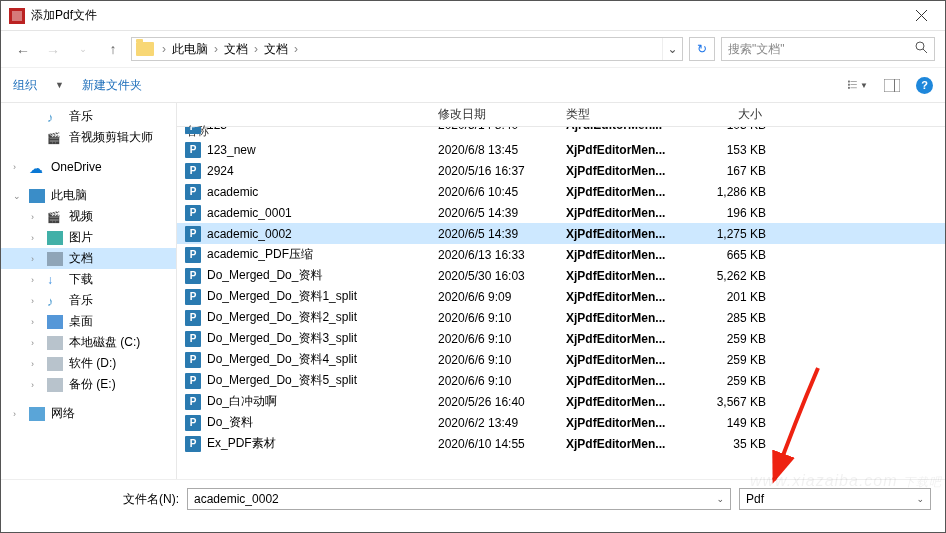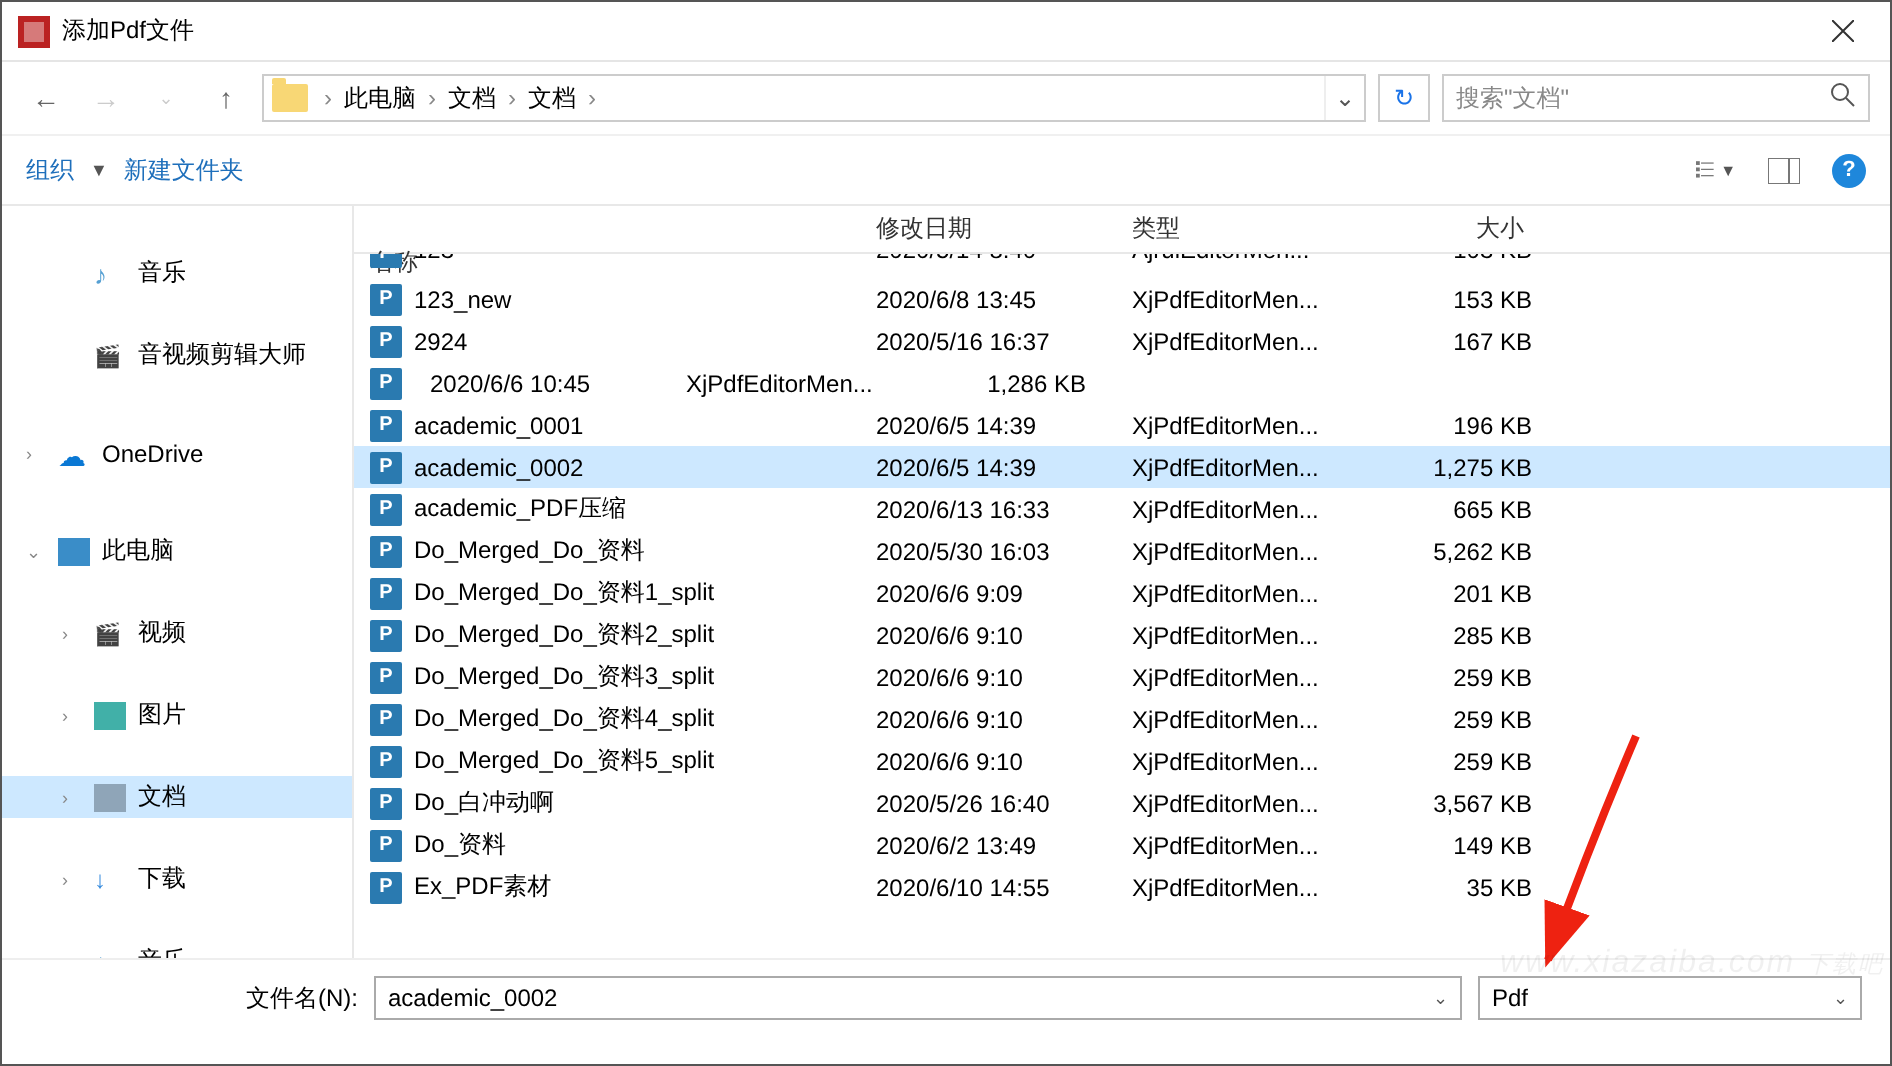--- a/index.html
+++ b/index.html
@@ -15,28 +15,28 @@
 .nav-btn.disabled { color: #ccc; }
 .crumb-bar { flex: 1; display: flex; align-items: center; border: 1px solid #ccc; height: 24px; padding: 0 0 0 4px; }
 .crumb-bar .folder-ico { width: 18px; height: 14px; background: #f8d775; border-radius: 1px; margin-right: 4px; position: relative; }
 .crumb-bar .folder-ico::before { content:""; position:absolute; top:-3px; left:0; width:7px; height:3px; background:#f8d775; border-radius:1px 1px 0 0;}
 .crumb { padding: 0 2px; }
 .crumb-chev { color: #888; padding: 0 4px; }
 .crumb-dd { margin-left: auto; border-left: 1px solid #eee; width: 20px; height: 100%; display:flex; align-items:center; justify-content:center; color:#555; }
 .refresh { border: 1px solid #ccc; width: 26px; height: 24px; display:flex; align-items:center; justify-content:center; color:#1a73e8;}
 .searchbox { border: 1px solid #ccc; height: 24px; width: 214px; display: flex; align-items: center; padding: 0 6px; color: #888; }
 .searchbox .mag { margin-left: auto; color: #555; }
-.toolbar { height: 36px; display: flex; align-items: center; padding: 0 12px; gap: 8px; border-top: 1px solid #f0f0f0; border-bottom: 1px solid #e8e8e8; }
+.toolbar { height: 36px; display: flex; align-items: center; padding: 0 12px; gap: 18px; border-top: 1px solid #f0f0f0; border-bottom: 1px solid #e8e8e8; }
 .toolbar .lbl { color: #1e6fbb; }
 .toolbar-right { margin-left: auto; display: flex; gap: 14px; align-items: center; }
 .tb-ico { width: 20px; height: 16px; display:flex; align-items:center; justify-content:center; color:#555; gap:2px;}
 .help-ico { width: 17px; height: 17px; border-radius: 50%; background: #1e87db; color: #fff; display:flex; align-items:center; justify-content:center; font-size:11px; font-weight:bold;}
 .body { flex: 1; display: flex; overflow: hidden; }
 .sidebar { width: 176px; border-right: 1px solid #e8e8e8; overflow-y: auto; padding: 3px 0; }
-.tree-item { display: flex; align-items: center; height: 21px; padding-left: 12px; gap: 6px; margin-top: 20px; }
+.tree-item { display: flex; align-items: center; height: 21px; padding-left: 12px; gap: 6px; }
 .tree-item.sel { background: #cde8ff; }
 .tree-item .exp { width: 10px; color:#888; font-size:9px; }
 .tree-item .exp.hidden { visibility:hidden; }
 .ico { width: 16px; height: 14px; flex-shrink: 0; }
 .ico.music::before { content:"♪"; color:#56a0d3; font-size:13px;}
 .ico.video::before { content:"🎬"; font-size:11px;}
 .ico.onedrive::before { content:"☁"; color:#0a78d4; font-size:14px;}
 .ico.pc { background:#3a8dc8;}
 .ico.pic { background:#41b0a8;}
 .ico.doc { background:#8fa5b8;}
@@ -50,21 +50,21 @@
 .c-name { width: 253px; margin-top: 33px; }
 .c-date { width: 128px; }
 .c-type { width: 120px; }
 .c-size { width: 96px; text-align: right; padding-right: 12px;}
 .filelist { flex: 1; overflow-y: scroll; }
 .row { display: flex; height: 21px; align-items: center; }
 .row.sel { background: #cde8ff; }
 .row .fico { width: 16px; height: 16px; background: #2a7ab0; color: #fff; display: flex; align-items: center; justify-content: center; font-size: 10px; font-weight: bold; margin: 0 6px 0 8px; border-radius:1px;}
 .row .fname { width: 223px; white-space: nowrap; overflow: hidden; }
 .row .fdate { width: 128px; padding-left:8px;}
-.row .ftype { width: 120px; padding-left:8px; white-space: nowrap; overflow: hidden;}
+.row .ftype { width: 120px; padding-left:8px; white-space: nowrap; overflow: hidden; font-weight: bold;}
 .row .fsize { width: 88px; text-align: right; }
 .footer { padding: 8px 14px 14px 14px; border-top: 1px solid #eee; }
 .fn-row { display: flex; align-items: center; gap: 8px; margin-bottom: 8px; }
 .fn-row .label { width: 164px; text-align: right; }
 .fn-input { flex: 1; border: 1px solid #aaa; height: 22px; padding: 0 6px; display:flex; align-items:center; justify-content:space-between;}
 .fn-type { width: 192px; border: 1px solid #aaa; height: 22px; padding: 0 6px; display:flex; align-items:center; justify-content:space-between;}
 .btn-row { display: flex; justify-content: flex-end; gap: 10px; padding-right: 2px;}
 .btn { border: 1px solid #aaa; background: #e9e9e9; padding: 3px 20px; }
 .open-hl { border: 3px solid #e21; padding: 1px; }
 .arrow-svg { position: absolute; pointer-events: none; }
@@ -242,20 +242,21 @@
           </div>
           <div class="row">
             <div class="fico">P</div>
     <div class="fname">2924</div>
     <div class="fdate">2020/5/16 16:37</div>
     <div class="ftype">XjPdfEditorMen...</div>
     <div class="fsize">167 KB</div>
           </div>
           <div class="row">
             <div class="fico">P</div>
+    <div class="fname">academic</div>
     <div class="fdate">2020/6/6 10:45</div>
     <div class="ftype">XjPdfEditorMen...</div>
     <div class="fsize">1,286 KB</div>
           </div>
           <div class="row">
             <div class="fico">P</div>
     <div class="fname">academic_0001</div>
     <div class="fdate">2020/6/5 14:39</div>
     <div class="ftype">XjPdfEditorMen...</div>
     <div class="fsize">196 KB</div>

